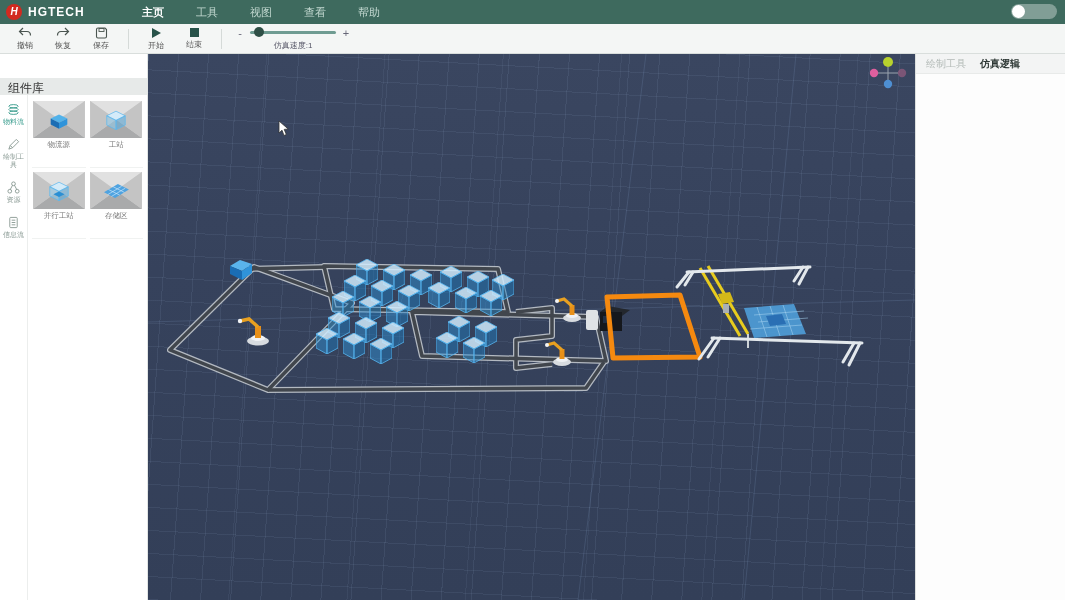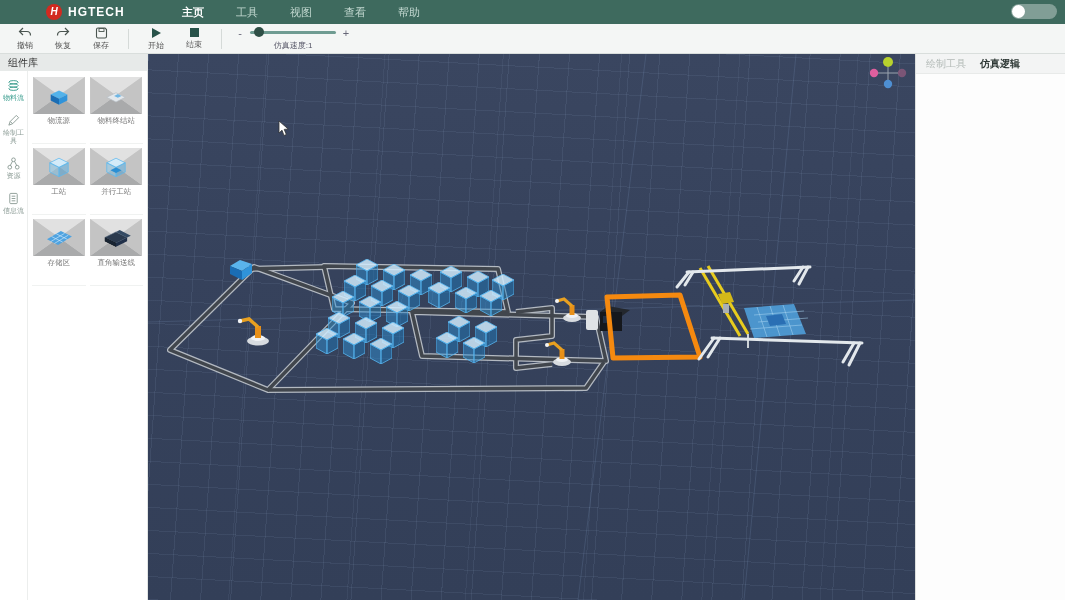--- a/index.html
+++ b/index.html
@@ -1,20 +1,20 @@
 <!DOCTYPE html>
 <html><head>
 <meta charset="utf-8">
 <style>
   * { margin:0; padding:0; box-sizing:border-box; }
   html,body { width:1065px; height:600px; overflow:hidden; font-family:"Liberation Sans",sans-serif; background:#fff; }
   .app { width:1065px; height:600px; display:flex; flex-direction:column; }
 
   
-  .menubar { height:24px; background:#3e6a5e; display:flex; align-items:center; color:#fff; flex:0 0 24px; position:relative;padding-left:40px; }
+  .menubar { height:24px; background:#3e6a5e; display:flex; align-items:center; color:#fff; flex:0 0 24px; position:relative; }
   .brand { display:flex; align-items:center; gap:6px; padding-left:6px; width:130px; }
   .logo { width:16px; height:16px; border-radius:50%; background:#d22a20; position:relative; flex:0 0 16px; }
   .logo::before { content:"H"; position:absolute; left:0; top:0; width:16px; height:16px; color:#fff; font-size:10px; font-weight:bold; font-style:italic; text-align:center; line-height:16px; }
   .brand-name { font-size:12px; font-weight:bold; letter-spacing:1px; }
   .menus { display:flex; gap:28px; margin-left:10px; }
   .menu-item { font-size:11px; color:#c2d8d0; cursor:pointer; position:relative; padding:4px 2px; }
   .menu-item.active { color:#ffffff; font-weight:bold; }
   .menu-item.active::after { content:""; position:absolute; left:50%; bottom:-4px; transform:translateX(-50%); border:4px solid transparent; border-bottom-color:#f4f6f5; }
   .user-pill { position:absolute; right:8px; top:4px; width:46px; height:15px; border-radius:8px; background:rgba(255,255,255,0.35); }
   .user-pill::before { content:""; position:absolute; left:1px; top:1px; width:13px; height:13px; border-radius:50%; background:#fff; }
@@ -30,21 +30,21 @@
   .slider-sign { font-size:11px; color:#667; width:8px; text-align:center; cursor:pointer; }
   .slider-track { position:relative; width:86px; height:3px; background:#6f9c92; border-radius:2px; cursor:pointer; }
   .slider-knob { position:absolute; left:4px; top:-4px; width:10px; height:10px; border-radius:50%; background:#2f4f46; }
   .slider-label { font-size:8px; color:#556; margin-top:1px; }
 
   
   .content { flex:1; display:flex; min-height:0; }
 
   
   .sidebar { width:148px; flex:0 0 148px; background:#fff; display:flex; flex-direction:column; border-right:1px solid #e2e5e4; }
-  .sidebar-header { height:17px; background:#e7eae9; font-size:10px; color:#333; padding:2px 8px; flex:0 0 17px; }
+  .sidebar-header { height:17px; background:#e7eae9; font-size:12px; color:#333; padding:2px 8px; flex:0 0 17px;margin-top:24px; }
   .sidebar-body { flex:1; display:flex; min-height:0; }
   .rail { width:28px; flex:0 0 28px; border-right:1px solid #eceeed; display:flex; flex-direction:column; align-items:center; padding-top:8px; gap:12px; }
   .rail-item { display:flex; flex-direction:column; align-items:center; gap:2px; color:#8a9a94; cursor:pointer; width:28px; }
   .rail-item.active { color:#3a9d8e; }
   .rail-label { font-size:7px; line-height:8px; text-align:center; width:26px; word-break:break-all; }
   .components { flex:1; display:grid; grid-template-columns:1fr 1fr; gap:4px 4px; padding:6px 4px; align-content:start; }
   .comp-cell { display:flex; flex-direction:column; align-items:center; cursor:pointer; border-bottom:1px solid #f0f2f1; padding-bottom:17px; }
   .comp-thumb { width:52px; height:37px; }
   .comp-label { font-size:7.5px; color:#777; margin-top:2px; white-space:nowrap; }
 
@@ -207,55 +207,39 @@
                 <use href="#thumb-bg"></use>
                 <polygon points="19,19 28,14.5 37,19 28,23.5" fill="#52b2ea"></polygon>
                 <polygon points="19,19 28,23.5 28,30 19,25.5" fill="#1a6db4"></polygon>
                 <polygon points="28,23.5 37,19 37,25.5 28,30" fill="#2f93da"></polygon>
               </svg>
             <span class="comp-label">物流源</span>
           </div>
           <div class="comp-cell">
             <svg class="comp-thumb" viewBox="0 0 56 40">
                 <use href="#thumb-bg"></use>
-                <polygon points="18,22 28,17 38,22 28,27" fill="#e3e8ec" stroke="#b6bec4" stroke-width="0.7"></polygon>
-                <polygon points="26,20.5 30,18.5 34,20.5 30,22.5" fill="#6fb6e4"></polygon>
-              </svg>
-            <span class="comp-label">物料终结站</span>
-          </div>
-          <div class="comp-cell">
-            <svg class="comp-thumb" viewBox="0 0 56 40">
-                <use href="#thumb-bg"></use>
                 <use href="#g-cube"></use>
               </svg>
             <span class="comp-label">工站</span>
           </div>
           <div class="comp-cell">
             <svg class="comp-thumb" viewBox="0 0 56 40">
                 <use href="#thumb-bg"></use>
                 <use href="#g-cube"></use>
                 <polygon points="22,24 28,21 34,24 28,27" fill="#2a8fd4"></polygon>
               </svg>
             <span class="comp-label">并行工站</span>
           </div>
           <div class="comp-cell">
             <svg class="comp-thumb" viewBox="0 0 56 40">
                 <use href="#thumb-bg"></use>
                 <polygon points="15,22 30,13 42,19 27,28" fill="#4fa3e0"></polygon>
                 <path d="M20,19 L32,25 M25,16 L37,22 M19,24.5 L34,15.5 M23,26.5 L38,17.5" stroke="#cfe8fa" stroke-width="0.7" fill="none"></path>
               </svg>
             <span class="comp-label">存储区</span>
-          </div>
-          <div class="comp-cell">
-            <svg class="comp-thumb" viewBox="0 0 56 40">
-                <use href="#thumb-bg"></use>
-                <use href="#g-slab"></use>
-                <polygon points="28,14 40,20 44,18 32,12" fill="#344a63"></polygon>
-              </svg>
-            <span class="comp-label">直角输送线</span>
           </div>
         </div>
       </div>
     </aside>
 
     <main class="viewport">
       <div class="grid-overlay"></div>
 
       <svg class="scene" viewBox="0 0 767 546">
 

